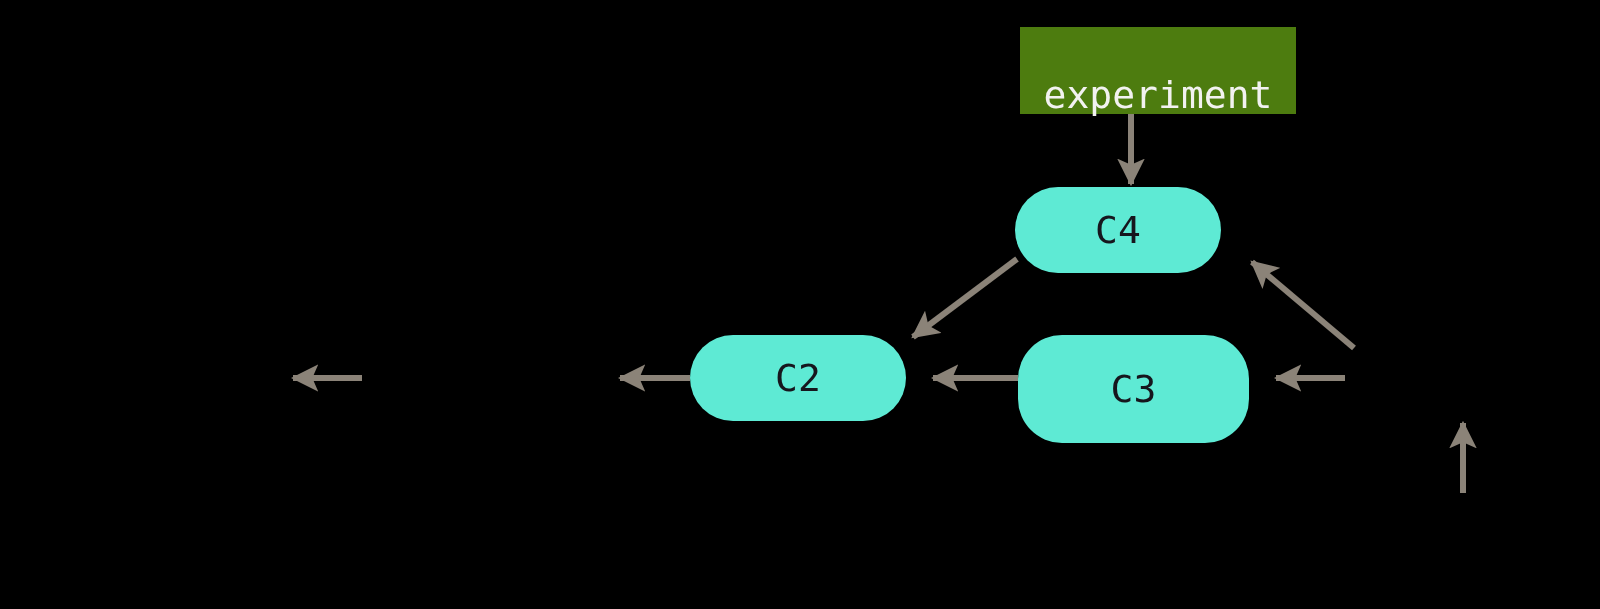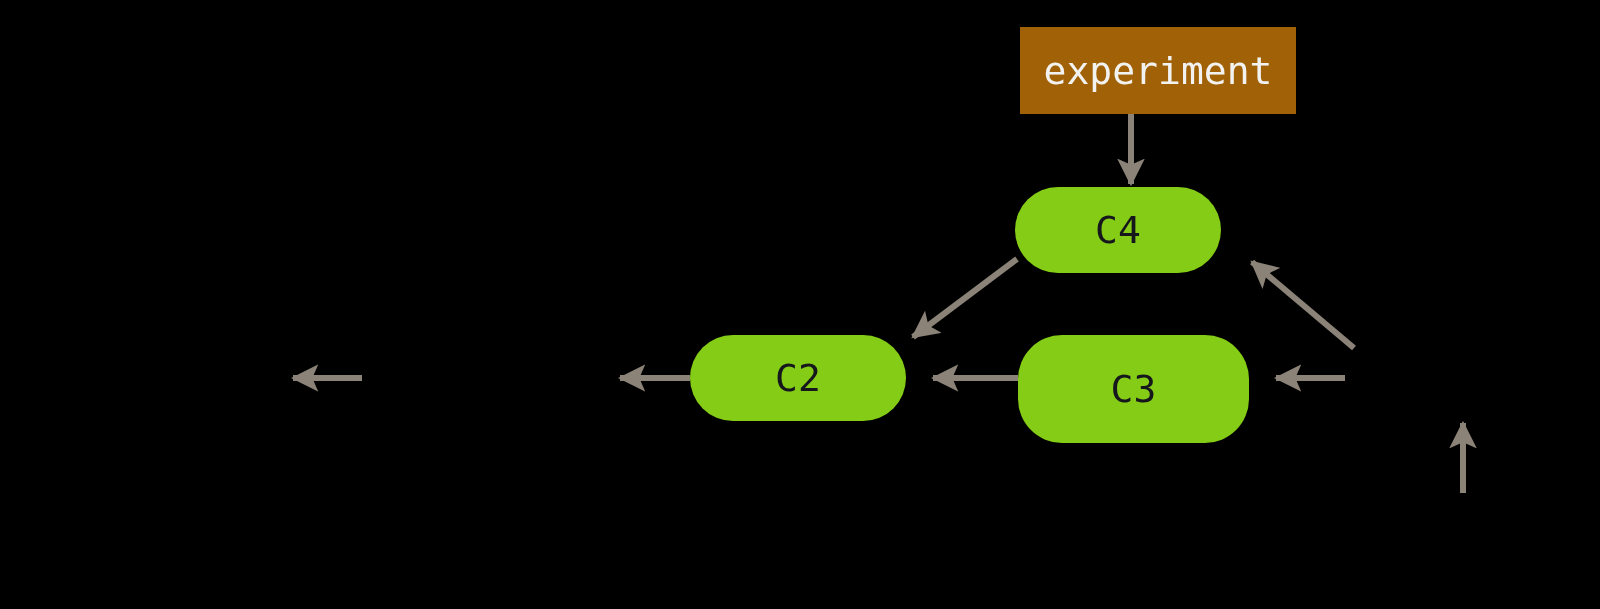--- a/index.html
+++ b/index.html
@@ -20,41 +20,41 @@
   }
   #edges {
     position: absolute;
     left: 0;
     top: 0;
     width: 1600px;
     height: 609px;
   }
   .commit-node {
     position: absolute;
-    background: #84cc16;
+    background: #5eead4;
     border-radius: 44px;
     display: flex;
     align-items: center;
     justify-content: center;
     box-sizing: border-box;
     z-index: 3;
   }
   .commit-label {
     font-family: "DejaVu Sans Mono", monospace;
     font-size: 38px;
     color: #16161d;
     letter-spacing: 0px;
     line-height: 1;
     user-select: none;
   }
   .branch-label {
     position: absolute;
-    background: #a16207;
+    background: #4d7c0f;
     display: flex;
-    align-items: center;
+    align-items: flex-end;
     justify-content: center;
     box-sizing: border-box;
     z-index: 3;
   }
   .branch-label-text {
     font-family: "DejaVu Sans Mono", monospace;
     font-size: 38px;
     color: #F2F2F0;
     line-height: 1;
     user-select: none;

